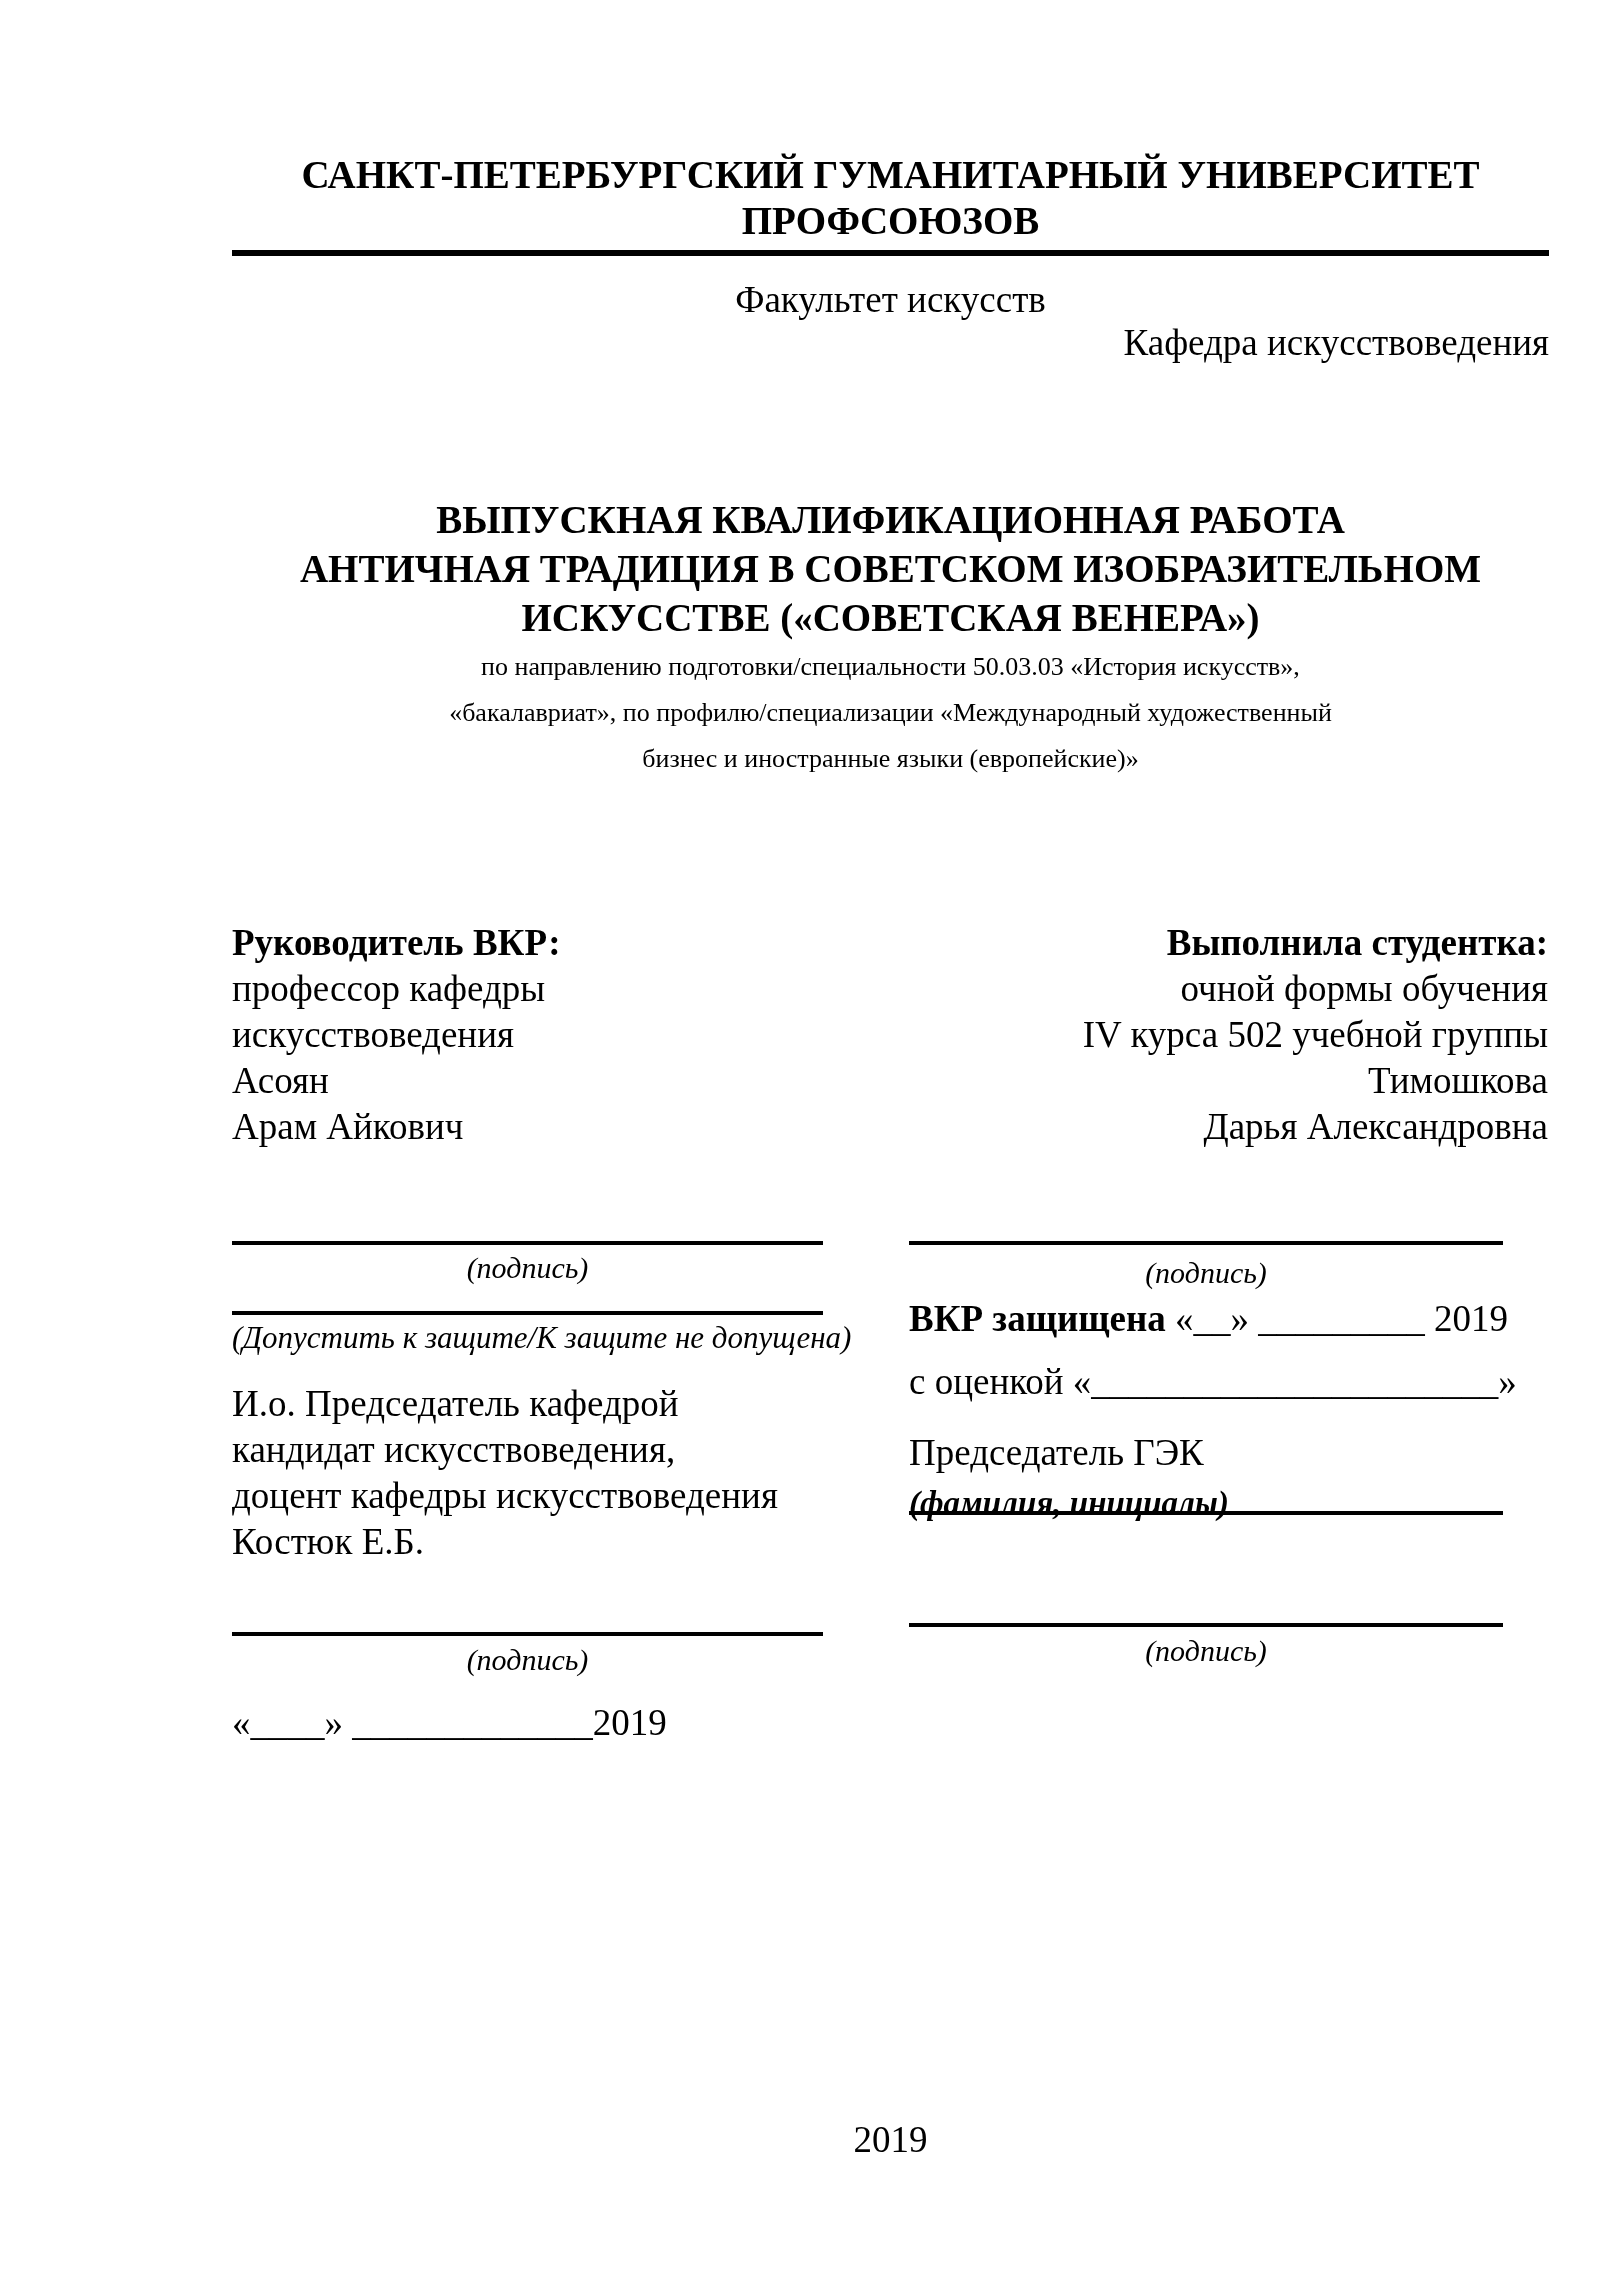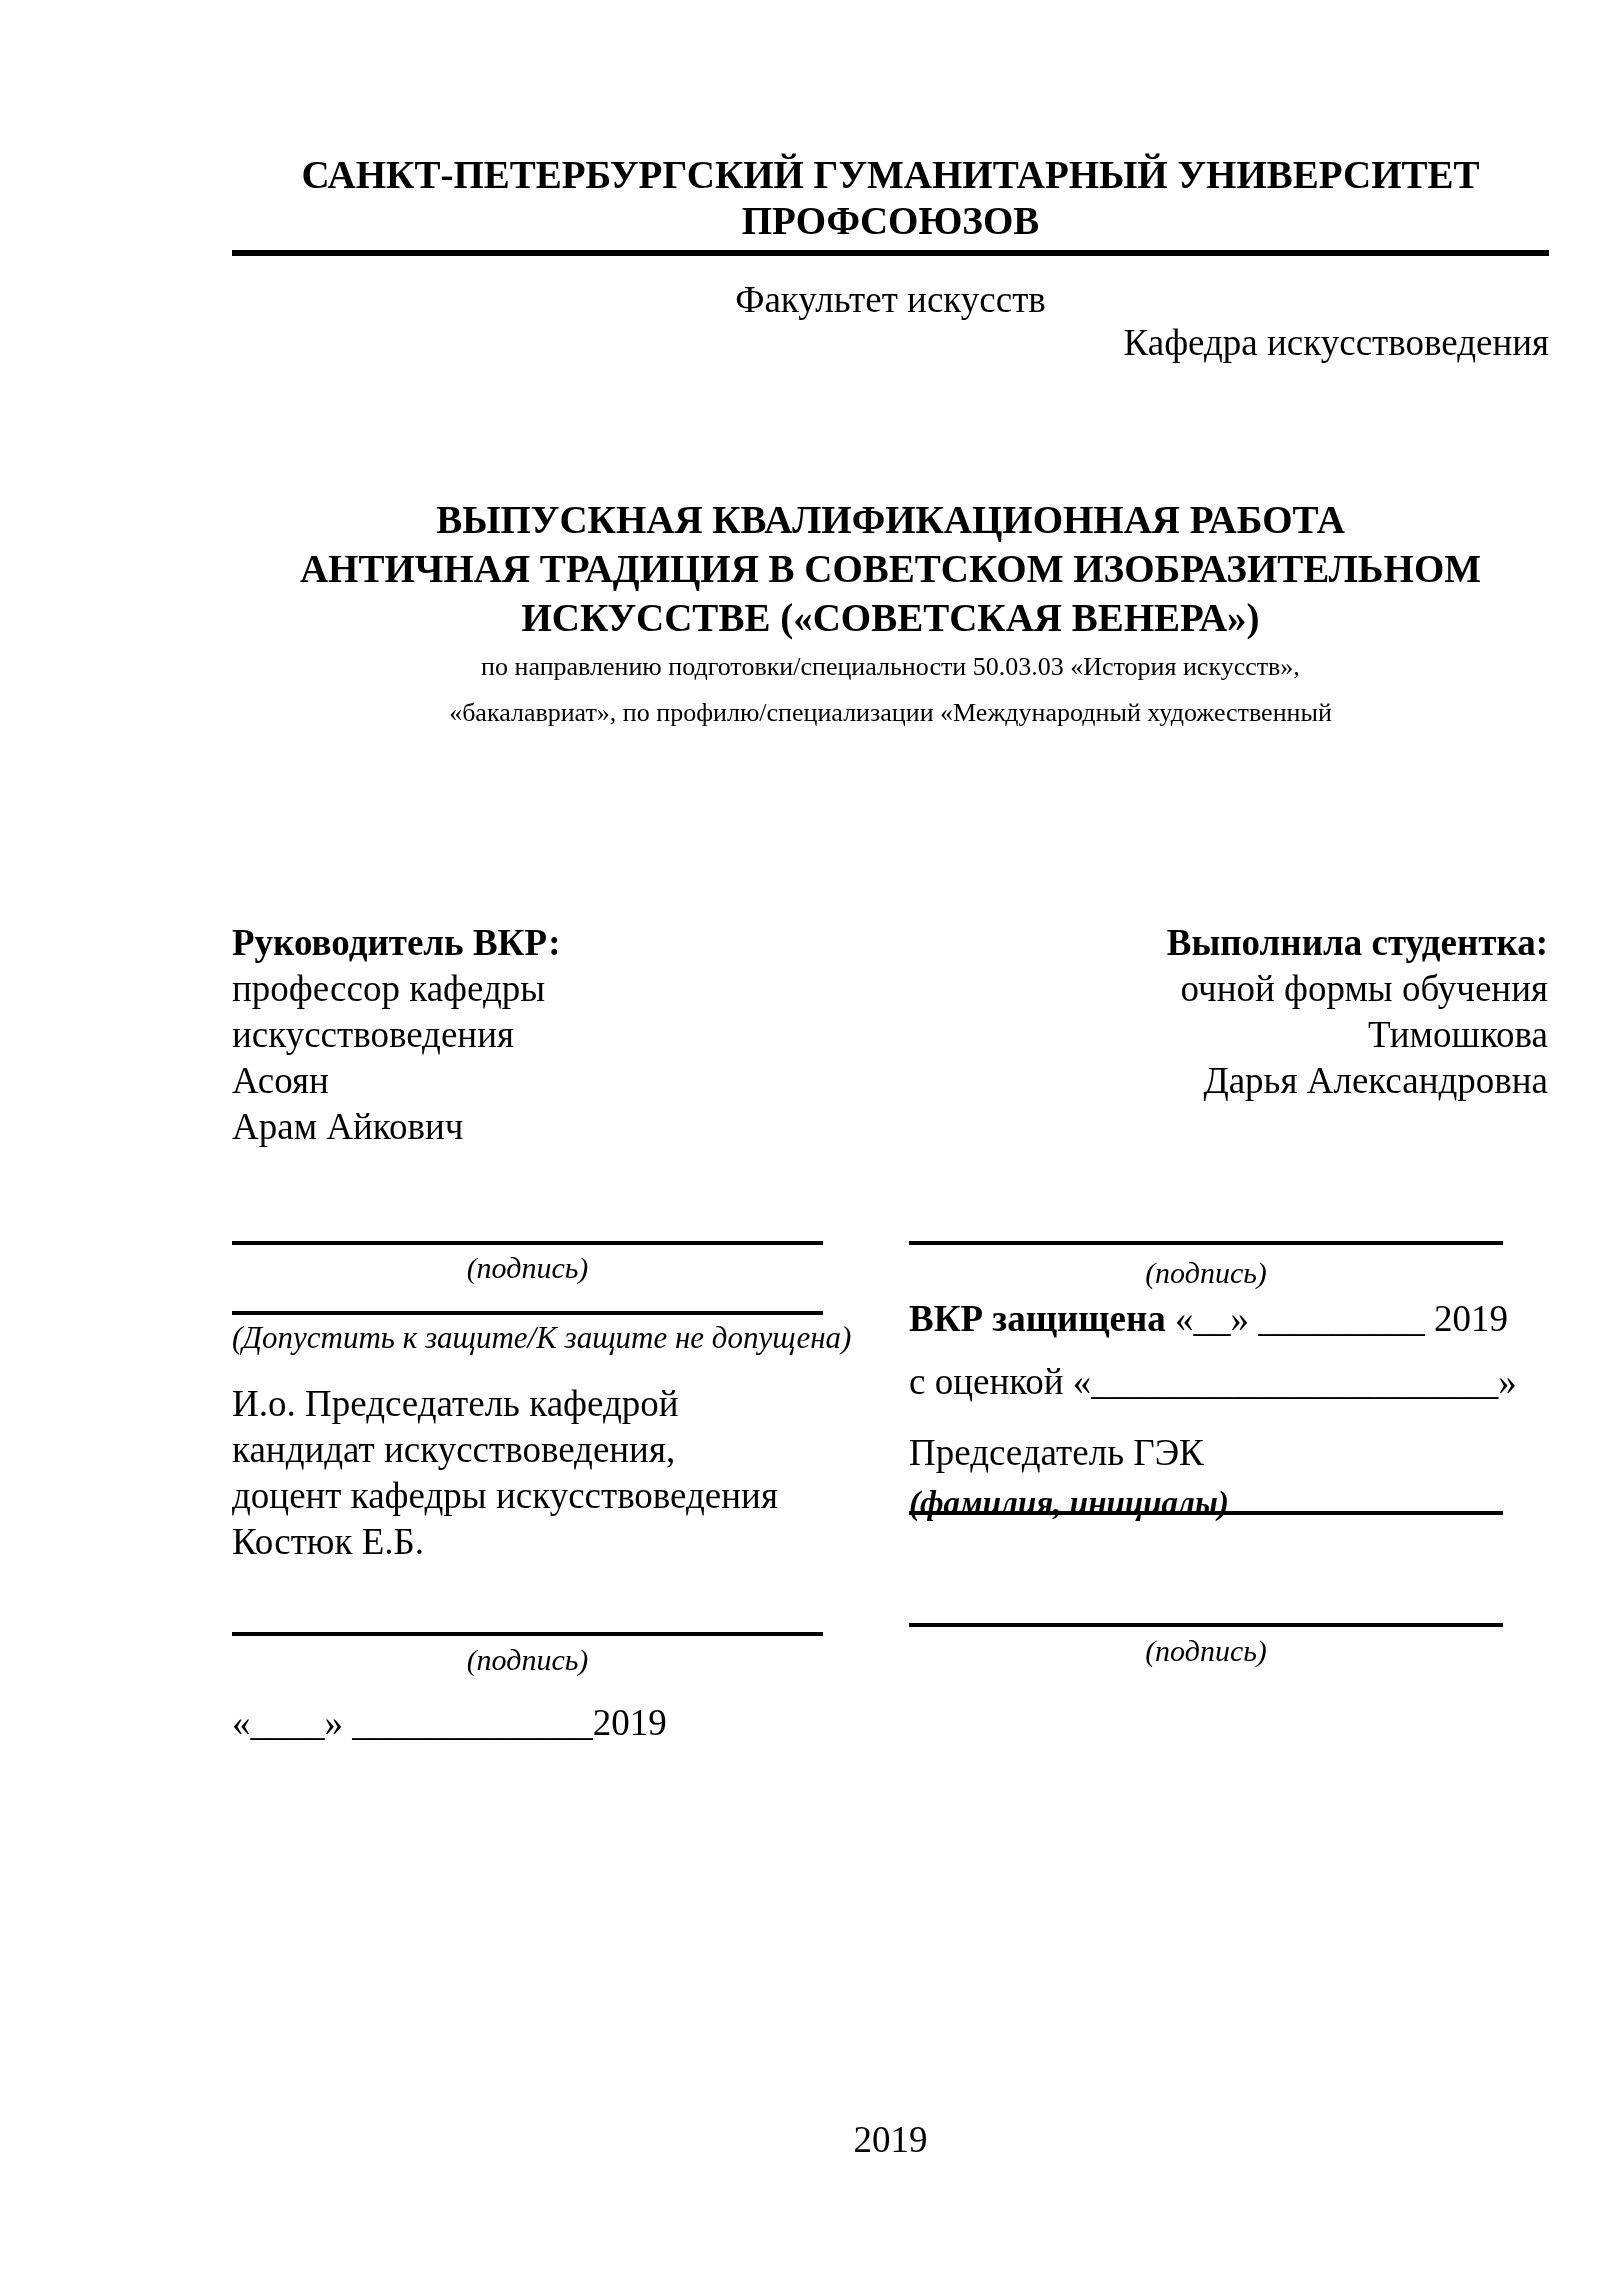--- a/index.html
+++ b/index.html
@@ -38,33 +38,35 @@
 
   <div class="abs content-x centered body-text" style="top:277px;">Факультет искусств</div>
   <div class="abs content-x right body-text" style="top:320px;">Кафедра искусствоведения</div>
 
   <div class="abs content-x centered" style="top:495px;">
     <div class="title-line">ВЫПУСКНАЯ КВАЛИФИКАЦИОННАЯ РАБОТА</div>
     <div class="title-line">АНТИЧНАЯ ТРАДИЦИЯ В СОВЕТСКОМ ИЗОБРАЗИТЕЛЬНОМ</div>
     <div class="title-line">ИСКУССТВЕ («СОВЕТСКАЯ ВЕНЕРА»)</div>
     <div class="subtitle-line" style="margin-top:1.6px;">по направлению подготовки/специальности 50.03.03 «История искусств»,</div>
     <div class="subtitle-line">«бакалавриат», по профилю/специализации «Международный художественный</div>
+    <div class="subtitle-line">бизнес и иностранные языки (европейские)»</div>
   </div>
 
   <div class="abs body-text" style="left:232px;top:920px;width:597px;">
     <div class="bold">Руководитель ВКР:</div>
     <div>профессор кафедры</div>
     <div>искусствоведения</div>
     <div>Асоян</div>
     <div>Арам Айкович</div>
   </div>
 
   <div class="abs right body-text" style="left:828px;top:920px;width:720px;">
     <div class="bold">Выполнила студентка:</div>
     <div>очной формы обучения</div>
+    <div>IV курса 502 учебной группы</div>
     <div>Тимошкова</div>
     <div>Дарья Александровна</div>
   </div>
 
   <div class="abs col-left sigline" style="top:1241px;"></div>
   <div class="abs col-left caption caption-center" style="top:1250px;">(подпись)</div>
 
   <div class="abs col-left sigline" style="top:1311px;"></div>
   <div class="abs col-left caption" style="top:1320px;font-size:31px;">(Допустить к защите/К защите не допущена)</div>
 

